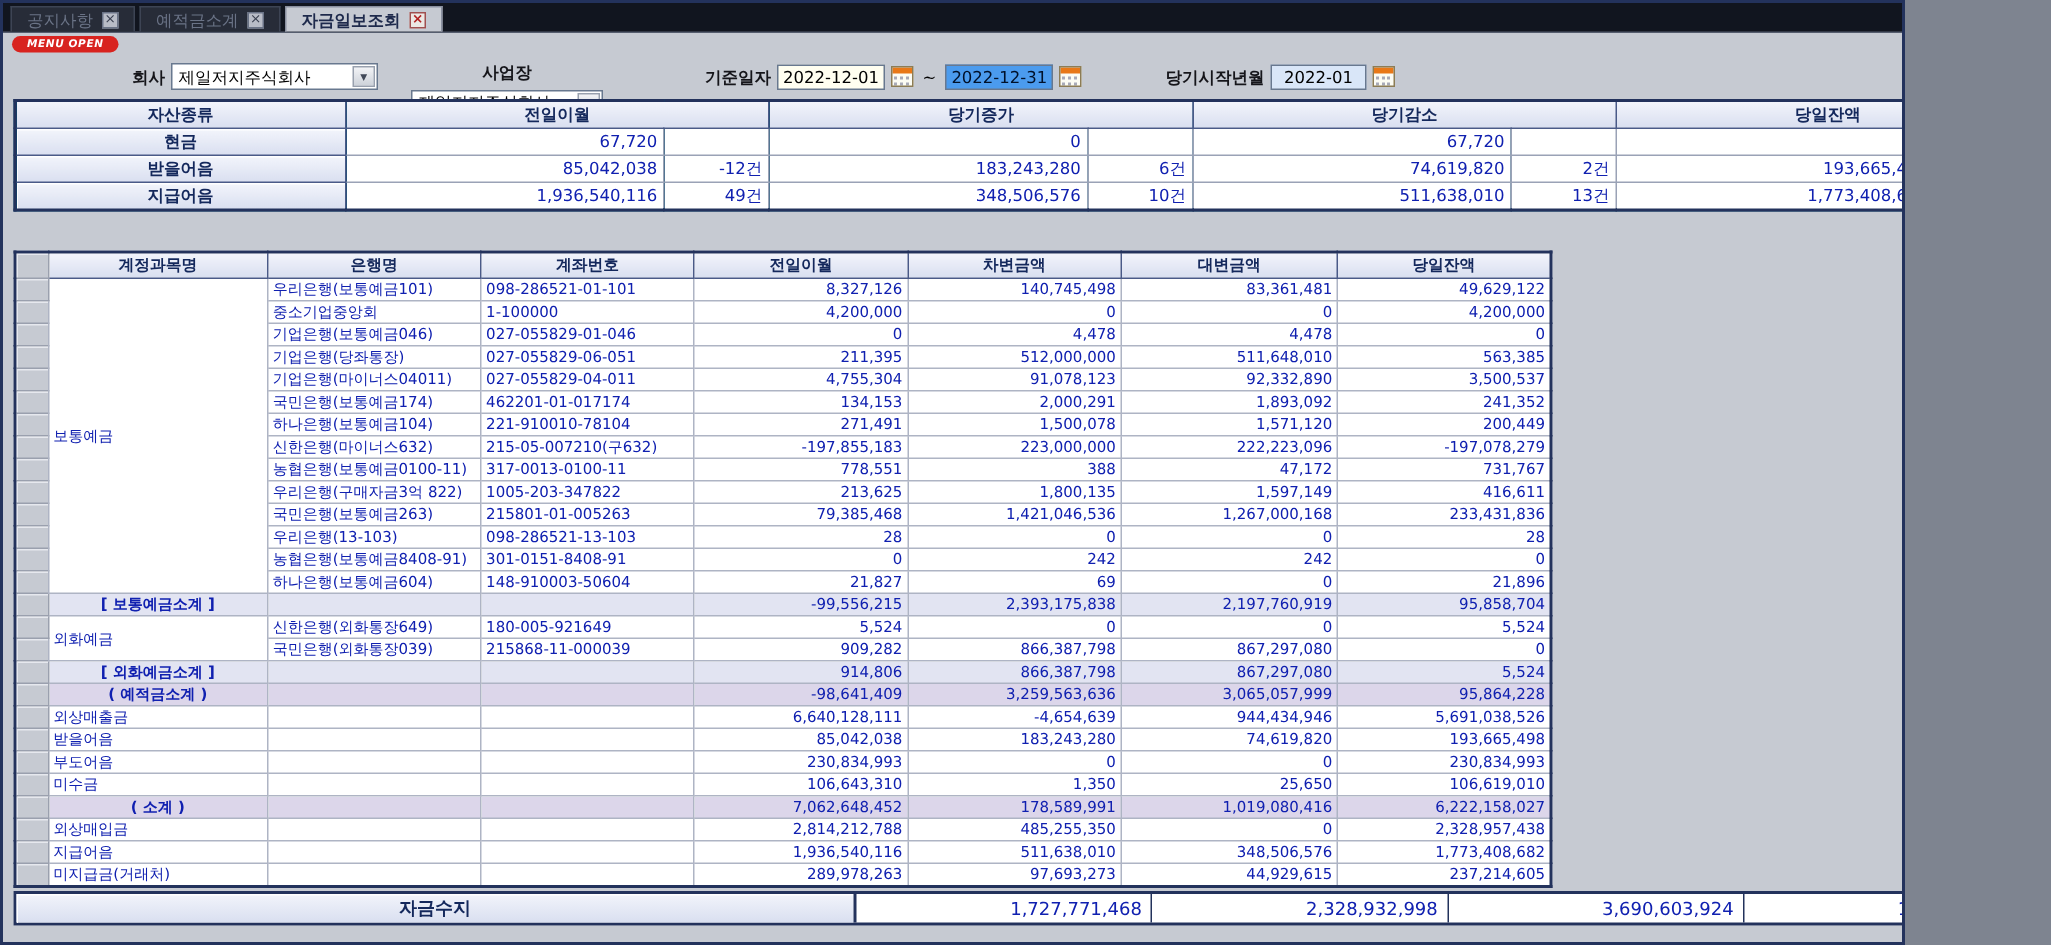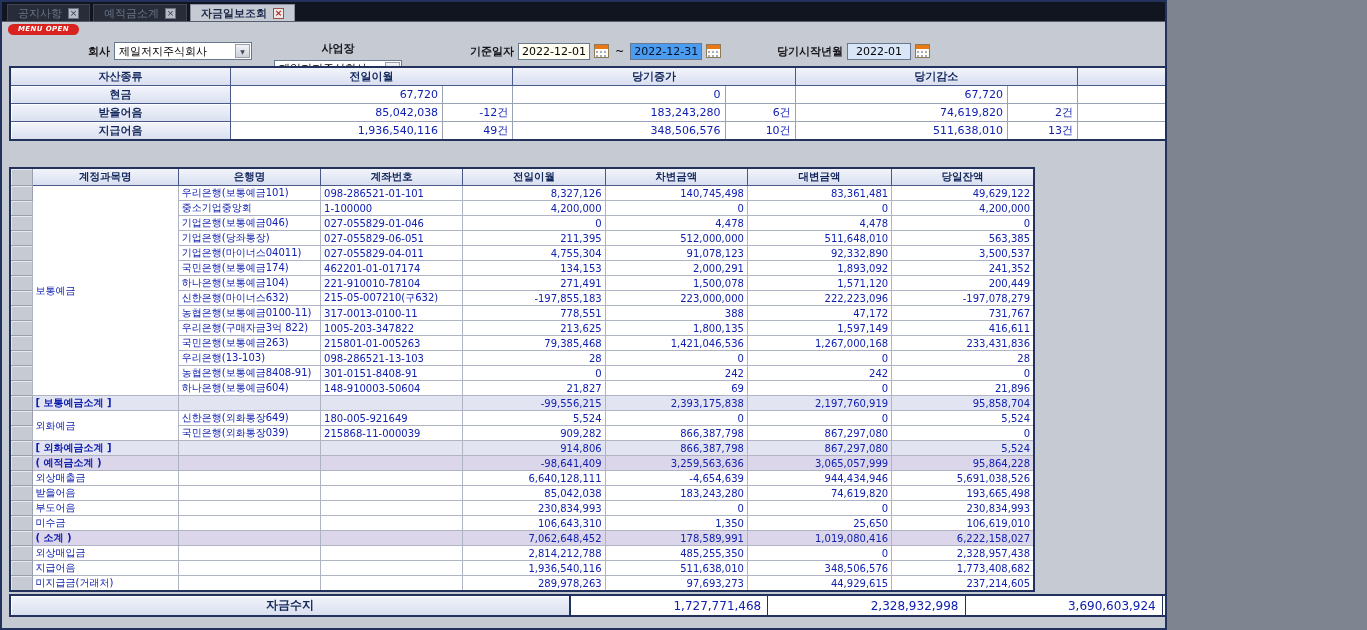--- a/index.html
+++ b/index.html
@@ -1,17 +1,17 @@
 <!DOCTYPE html>
 <html><head>
 <meta charset="utf-8">
 <style>
   html,body{margin:0;padding:0;}
   body{width:1367px;height:630px;background:#7e8490;font-family:"DejaVu Sans","Liberation Sans",sans-serif;}
-  .window{position:relative;width:1167px;height:630px;background:#c6cad2;border:2px solid #23325c;box-sizing:border-box;overflow:hidden;}
+  .window{position:relative;width:1270px;height:630px;background:#c6cad2;border:2px solid #23325c;box-sizing:border-box;overflow:hidden;}
 
   
   .tabbar{height:20px;background:#11151f;display:flex;align-items:flex-end;padding:2px 0 0 5px;gap:3px;border-bottom:1px solid #555d6e;box-sizing:border-box;}
   .tab{display:inline-flex;align-items:center;gap:6px;height:17px;padding:0 10px;font-size:11px;cursor:default;box-sizing:border-box;}
   .tab.inactive{background:#272c38;color:#6a7386;border:1px solid #3d4454;border-bottom:none;}
   .tab.active{background:#c6cad2;color:#1e2a4c;font-weight:bold;border:1px solid #8a90a0;border-bottom:none;}
   .tab-close{display:inline-block;width:9px;height:9px;line-height:8px;font-size:9px;text-align:center;border:1px solid #6a7386;color:#3a4050;background:#b8bcc6;}
   .tab.active .tab-close{color:#b22222;border-color:#a05050;background:#ece8e4;font-weight:bold;}
 
   .menu-open{position:absolute;top:22px;left:6px;height:11px;padding:0 10px;background:#d8231f;color:#fff;font-size:7px;font-weight:bold;font-style:italic;line-height:11px;border-radius:6px;letter-spacing:.4px;}
@@ -41,21 +41,21 @@
   .summary td.lbl{height:18px;background:linear-gradient(#f2f4fb,#d9dff0);border:1px solid #4a5a88;box-shadow:inset 1px 1px 0 #fff;color:#14285c;font-weight:bold;text-align:center;}
   .summary td.val{height:18px;background:#fff;border:1px solid #9aa2b6;color:#1020b0;text-align:right;padding:0 4px;}
 
   
   .detail{position:absolute;left:7px;top:165px;width:1026px;border-collapse:collapse;table-layout:fixed;border:2px solid #23325c;background:#fff;font-size:10px;}
   .detail th{height:16px;background:linear-gradient(#f2f4fb,#d9dff0);border:1px solid #4a5a88;color:#14285c;font-weight:bold;font-size:10.5px;white-space:nowrap;overflow:hidden;box-sizing:border-box;}
   .detail td{height:15px;border:1px solid #aeb4c4;padding:0 3px;white-space:nowrap;overflow:hidden;color:#1020b0;background:#fff;box-sizing:border-box;}
   .detail th.gut,.detail td.gut{background:#c6cad2;border:1px solid #9aa0ae;box-shadow:inset 1px 1px 0 #e6e8ee;}
   .detail td.num{text-align:right;}
   .detail td.acct{vertical-align:middle;}
-  .detail td.bold{font-weight:bold;}
+  .detail td.bold{font-weight:bold;text-align:center;}
   .detail td.s1{background:#e2e4f2;}
   .detail td.s2{background:#dcd6ea;}
 
   
   .footer-row{position:absolute;left:7px;top:592px;width:1352px;height:23px;display:flex;border:2px solid #23325c;background:#fff;box-sizing:border-box;}
   .footer-label{flex:0 0 560px;background:linear-gradient(#f2f4fb,#d9dff0);border-right:2px solid #23325c;box-shadow:inset 1px 1px 0 #fff;color:#14285c;font-weight:bold;font-size:12px;display:flex;align-items:center;justify-content:center;box-sizing:border-box;}
   .footer-val{flex:1;border-left:1px solid #23325c;display:flex;align-items:center;justify-content:flex-end;padding:0 6px;color:#1020b0;font-size:12px;box-sizing:border-box;}
   .footer-val.first{border-left:none;}
 </style>
 </head>

